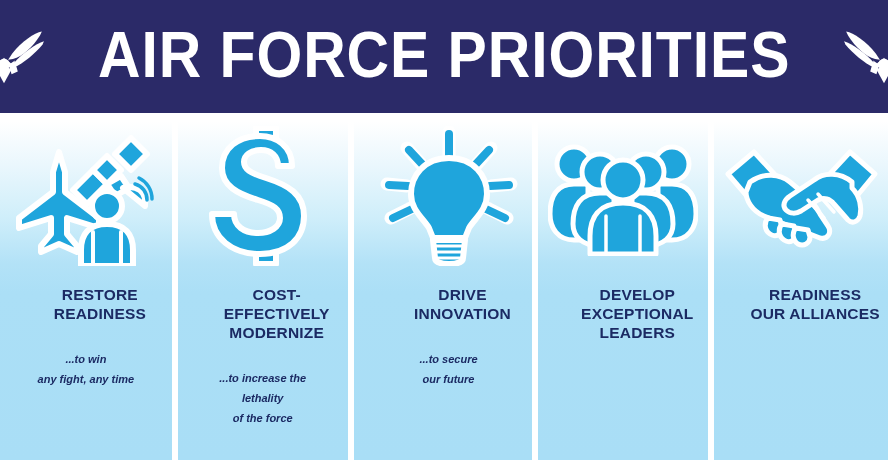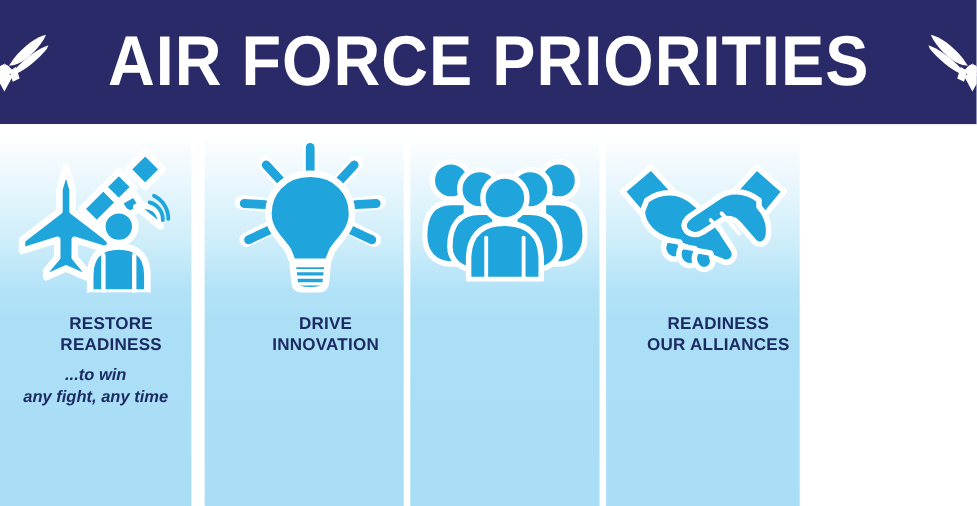--- a/index.html
+++ b/index.html
@@ -106,25 +106,25 @@
     white-space: pre-line;
     margin-top: 14px;
     padding: 0 4px;
     margin-left: 28px;
   }
   .col-sub {
     color: #1b2a63;
     font-family: "Liberation Sans Narrow", "Liberation Sans", sans-serif;
     font-weight: bold;
     font-style: italic;
-    font-size: 15px;
+    font-size: 11px;
     line-height: 20px;
     text-align: center;
     white-space: pre-line;
-    margin-top: 8px;
+    margin-top: 26px;
     padding: 0 4px;
   }
 </style>
 </head>
 <body>
 
 <div id="poster">
 
   <div id="header">
 
@@ -192,20 +192,49 @@
         </svg>
       </div>
       <div class="col-title">RESTORE
 READINESS</div>
       <div class="col-sub">...to win
 any fight, any time</div>
     </div>
 
     <div class="gap"></div>
 
+    <div class="col col-2">
+      <div class="icon-wrap">
+        <svg width="110" height="140" viewBox="0 0 110 140">
+          <g stroke="#ffffff" stroke-width="6" stroke-linejoin="round" fill="#1fa5dc">
+            <path d="M48 2 L68 2 L68 16 L48 16 Z"></path>
+            <path d="M48 124 L68 124 L68 138 L48 138 Z"></path>
+            <path d="M84 40
+                     C 84 20, 68 10, 52 10
+                     C 30 10, 14 22, 14 42
+                     C 14 60, 30 68, 50 74
+                     C 66 79, 72 83, 72 92
+                     C 72 101, 62 107, 50 107
+                     C 36 107, 26 100, 26 88
+                     L 4 88
+                     C 4 112, 24 128, 52 128
+                     C 80 128, 96 112, 96 90
+                     C 96 68, 80 59, 58 52
+                     C 42 47, 36 43, 36 36
+                     C 36 29, 43 24, 53 24
+                     C 63 24, 70 30, 70 40 Z"></path>
+          </g>
+        </svg>
+      </div>
+      <div class="col-title">COST-EFFECTIVELY
+MODERNIZE</div>
+      <div class="col-sub">...to increase the
+lethality
+of the force</div>
+    </div>
 
     <div class="gap"></div>
 
     <div class="col col-3">
       <div class="icon-wrap">
         <svg width="140" height="140" viewBox="0 0 140 140">
           <g stroke="#ffffff" stroke-width="5.5" stroke-linecap="round" fill="none">
             <path d="M70 6 L70 30" stroke-width="13"></path>
             <path d="M28 22 L42 38" stroke-width="13"></path>
             <path d="M112 22 L98 38" stroke-width="13"></path>
@@ -234,20 +263,22 @@
           </g>
           <g stroke="#ffffff" stroke-width="3" fill="none">
             <path d="M55 120 L85 120"></path>
             <path d="M56 126 L84 126"></path>
             <path d="M58 132 L82 132"></path>
           </g>
         </svg>
       </div>
       <div class="col-title">DRIVE
 INNOVATION</div>
+      <div class="col-sub">...to secure
+our future</div>
     </div>
 
     <div class="gap"></div>
 
     <div class="col col-4">
       <div class="icon-wrap">
         <svg width="150" height="120" viewBox="0 0 150 120">
           <g stroke="#ffffff" stroke-width="5" stroke-linejoin="round" fill="#1fa5dc">
 
             <circle cx="26" cy="28" r="17"></circle>
@@ -264,20 +295,23 @@
 
             <circle cx="75" cy="44" r="20"></circle>
             <path d="M75 67 C 50 67, 42 82, 42 100 L 42 118 L 108 118 L 108 100 C 108 82, 100 67, 75 67 Z"></path>
           </g>
           <g stroke="#ffffff" stroke-width="3.5" fill="none" stroke-linecap="round">
             <path d="M58 80 L58 118"></path>
             <path d="M92 80 L92 118"></path>
           </g>
         </svg>
       </div>
+      <div class="col-title">DEVELOP
+EXCEPTIONAL
+LEADERS</div>
     </div>
 
     <div class="gap"></div>
 
     <div class="col col-5">
       <div class="icon-wrap">
         <svg width="155" height="105" viewBox="0 0 155 105">
           <g stroke="#ffffff" stroke-width="5" stroke-linejoin="round" fill="#1fa5dc">
 
             <path d="M4 30 L30 8 L54 34 L28 58 Z"></path>

